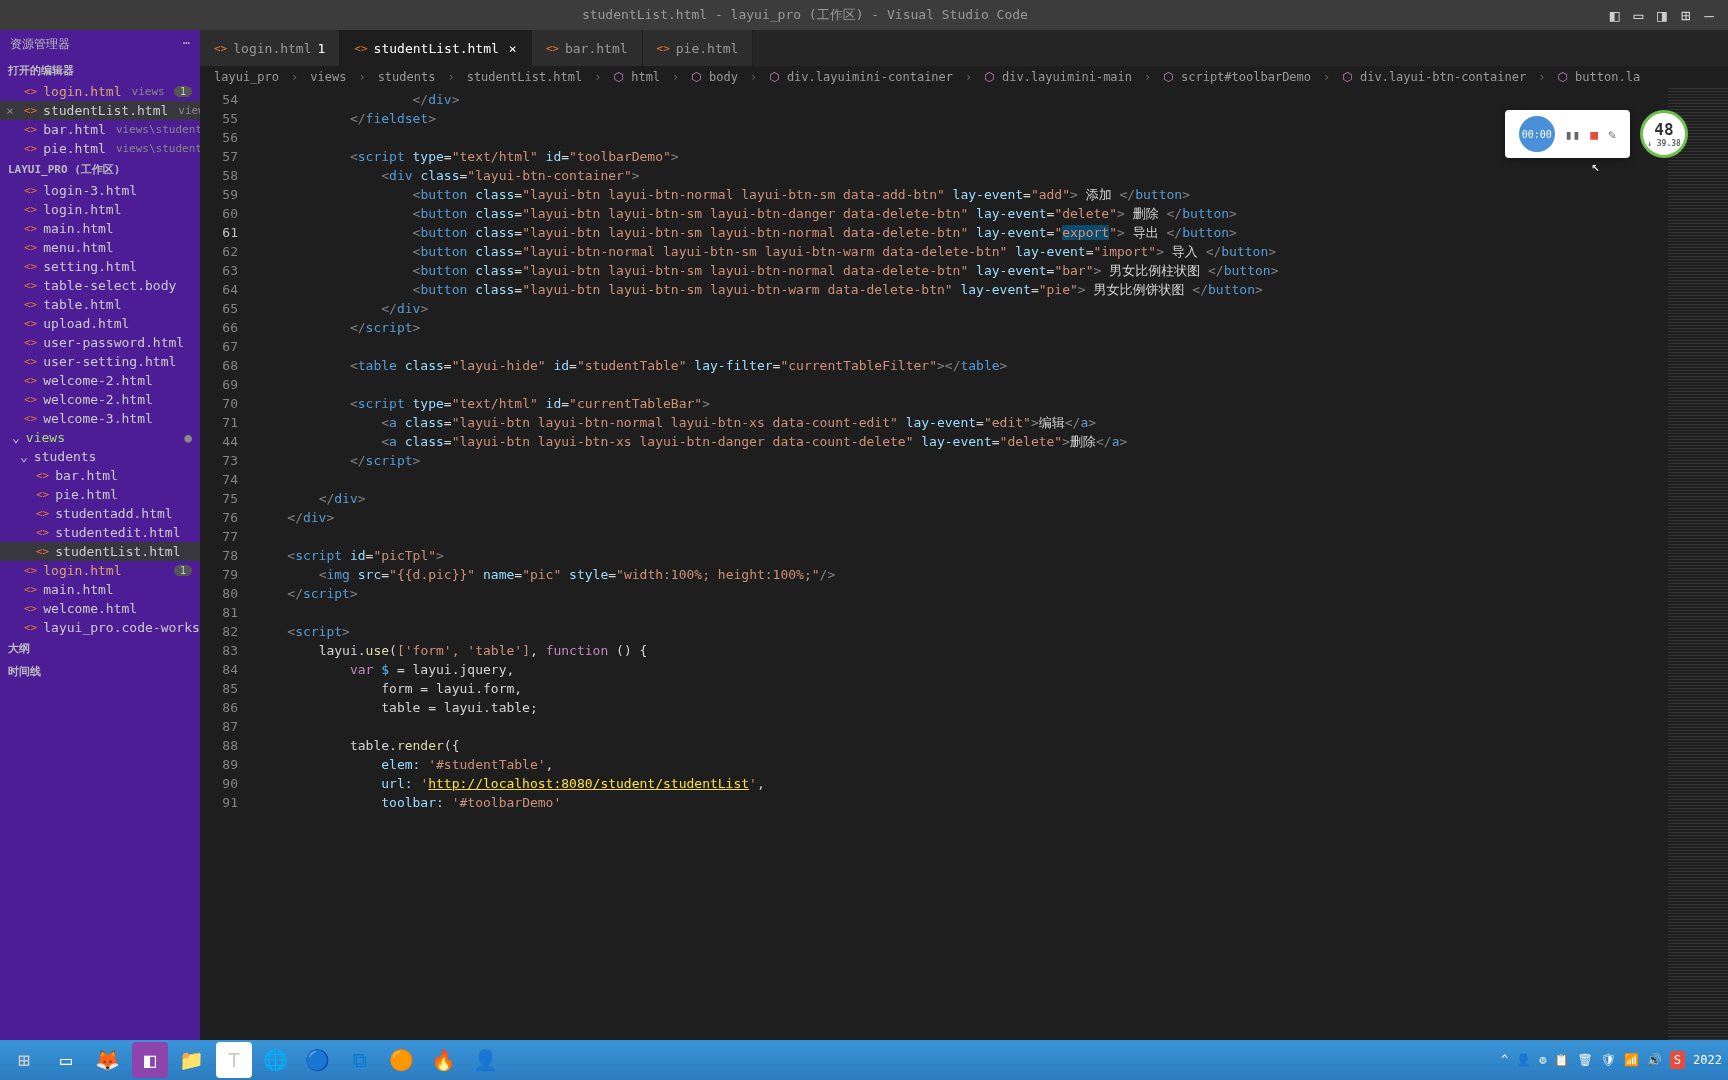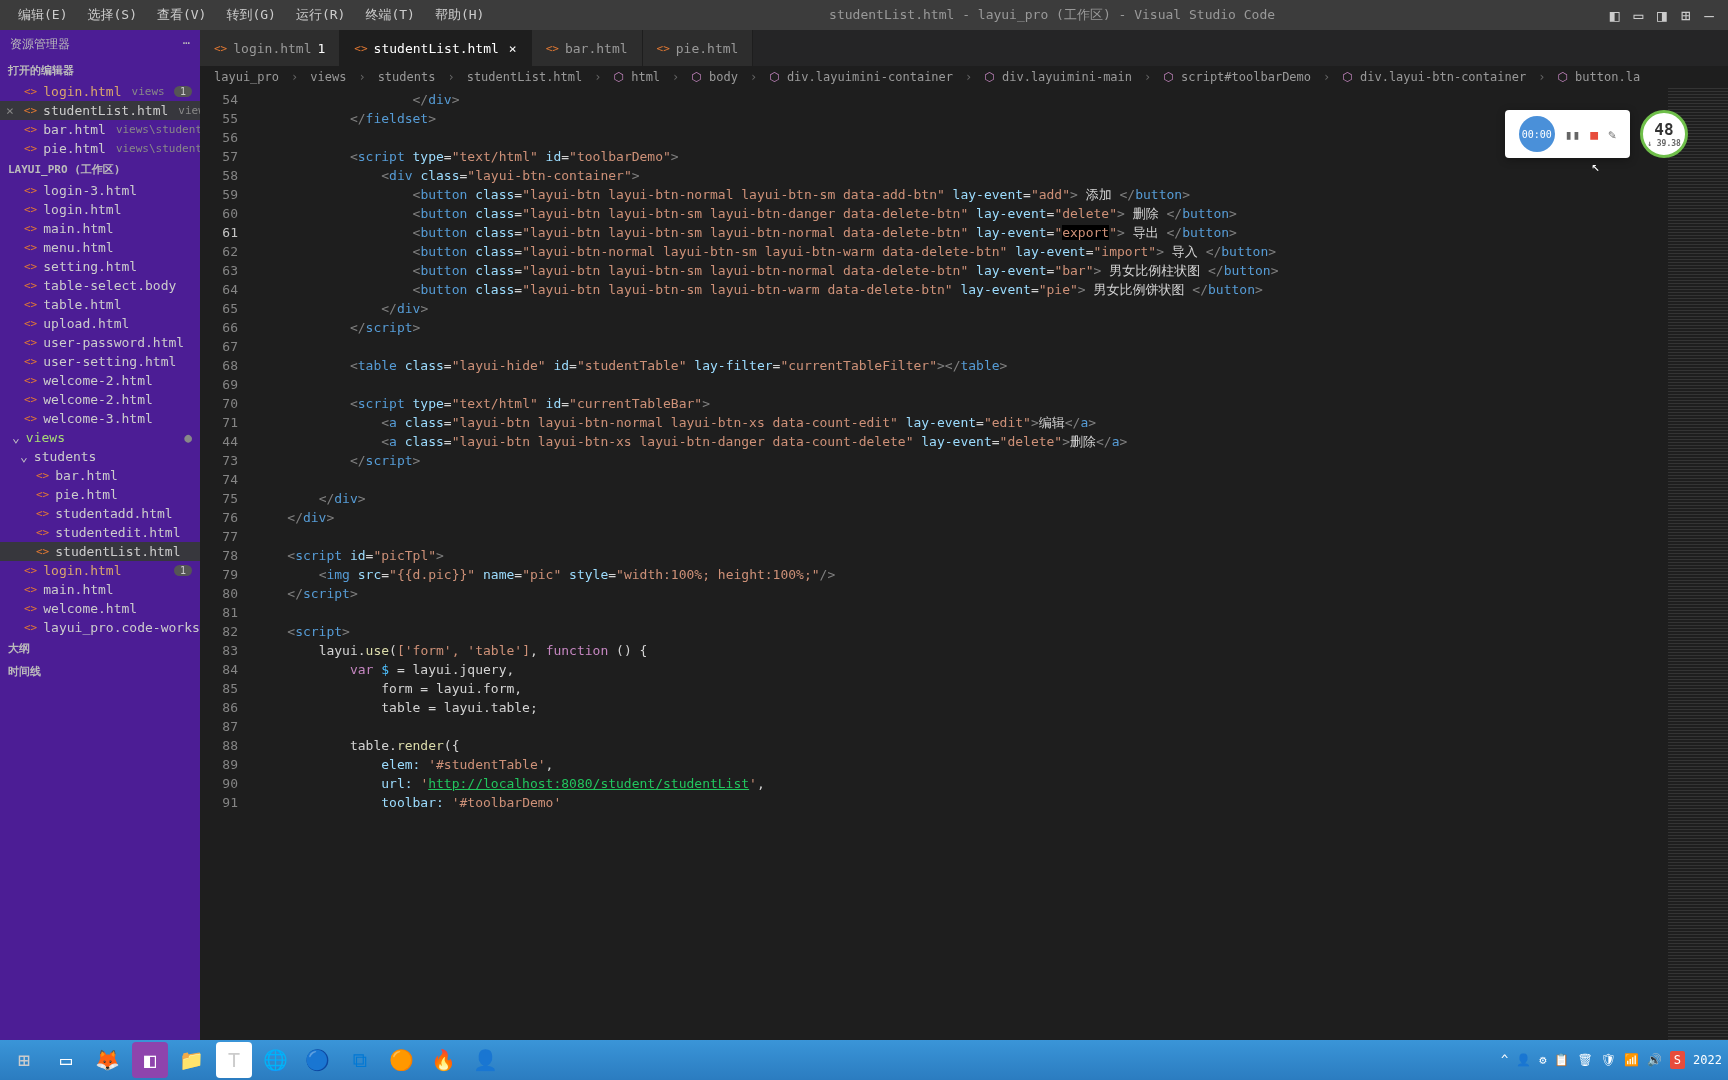--- a/index.html
+++ b/index.html
@@ -35,47 +35,38 @@
 .lines{flex:1;line-height:19px;color:#d4d4d4;white-space:pre;padding-top:2px;overflow:hidden}
 .minimap{width:60px;background:#1e1e1e;opacity:0.6;background-image:linear-gradient(#444 1px,transparent 1px);background-size:100% 3px}
 .t-tag{color:#569cd6}
 .t-attr{color:#9cdcfe}
 .t-str{color:#ce9178}
 .t-key{color:#c586c0}
 .t-fn{color:#dcdcaa}
 .t-var{color:#4fc1ff}
 .t-pun{color:#808080}
 .t-txt{color:#d4d4d4}
-.t-link{color:#22c55e;text-decoration:underline}
-.t-sel{background:#000000}
+.t-link{color:#fde047;text-decoration:underline}
+.t-sel{background:#0c4a6e}
 .statusbar{height:22px;background:#007acc;display:flex;align-items:center;justify-content:space-between;color:#fff;font-size:12px;padding:0 8px}
 .sb-right{display:flex;gap:14px}
 .taskbar{position:fixed;bottom:0;left:0;right:0;height:40px;background:linear-gradient(#3a95d8,#2b7cc0);display:flex;align-items:center;padding:0 6px;gap:6px}
 .tb-icon{width:36px;height:36px;display:flex;align-items:center;justify-content:center;border-radius:4px;cursor:pointer;font-size:20px}
 .tb-right{margin-left:auto;display:flex;align-items:center;gap:8px;color:#fff;font-size:12px}
 .rec-overlay{position:absolute;top:80px;right:40px;display:flex;align-items:center;gap:10px}
 .rec-pill{background:#fff;border-radius:4px;padding:6px 14px;display:flex;align-items:center;gap:10px;box-shadow:0 2px 8px rgba(0,0,0,.3)}
 .rec-time{background:#4a90d9;color:#fff;border-radius:50%;width:36px;height:36px;display:flex;align-items:center;justify-content:center;font-size:10px}
 .rec-badge{background:#fff;border:3px solid #6fbf4a;border-radius:50%;width:48px;height:48px;display:flex;flex-direction:column;align-items:center;justify-content:center;font-size:16px;color:#333;font-weight:bold}
 .rec-badge small{font-size:8px;color:#666}
 .cursor-img{position:absolute;top:128px;right:128px;color:#fff;font-size:14px}
 </style>
 </head>
 <body>
 
 <div class="titlebar">
-  <div class="menu">
-    <div class="menu-item">编辑(E)</div>
-    <div class="menu-item">选择(S)</div>
-    <div class="menu-item">查看(V)</div>
-    <div class="menu-item">转到(G)</div>
-    <div class="menu-item">运行(R)</div>
-    <div class="menu-item">终端(T)</div>
-    <div class="menu-item">帮助(H)</div>
-  </div>
   <div class="title-center">studentList.html - layui_pro (工作区) - Visual Studio Code</div>
   <div class="title-right">
     <span>◧</span>
     <span>▭</span>
     <span>◨</span>
     <span>⊞</span>
     <span>—</span>
   </div>
 </div>
 

